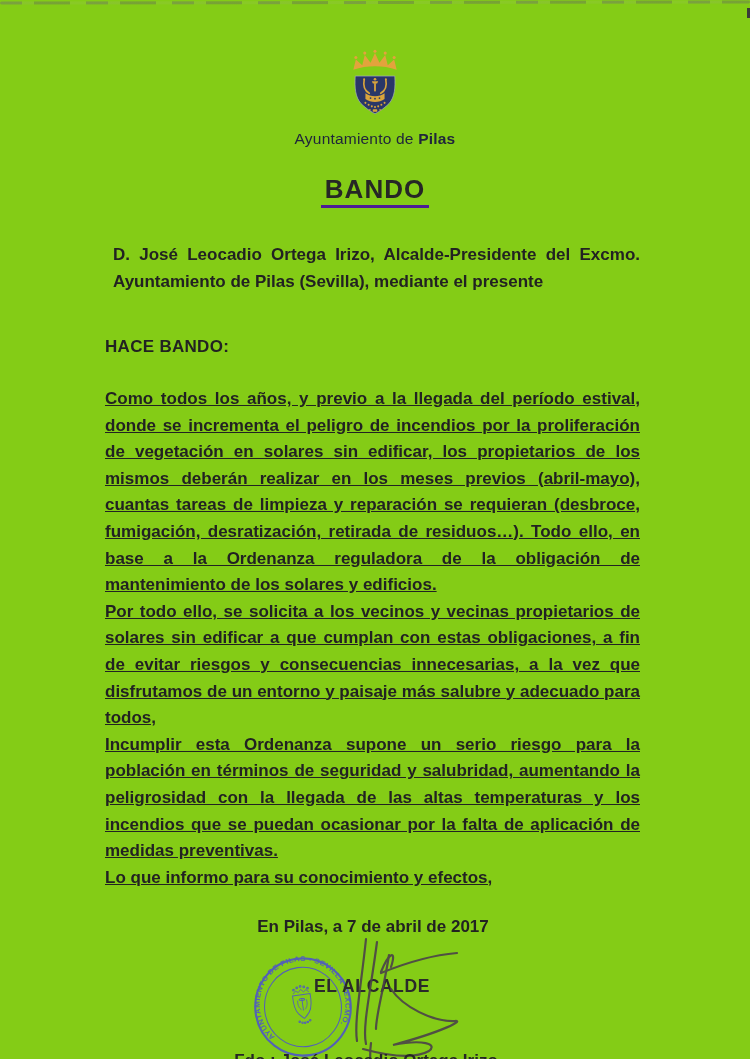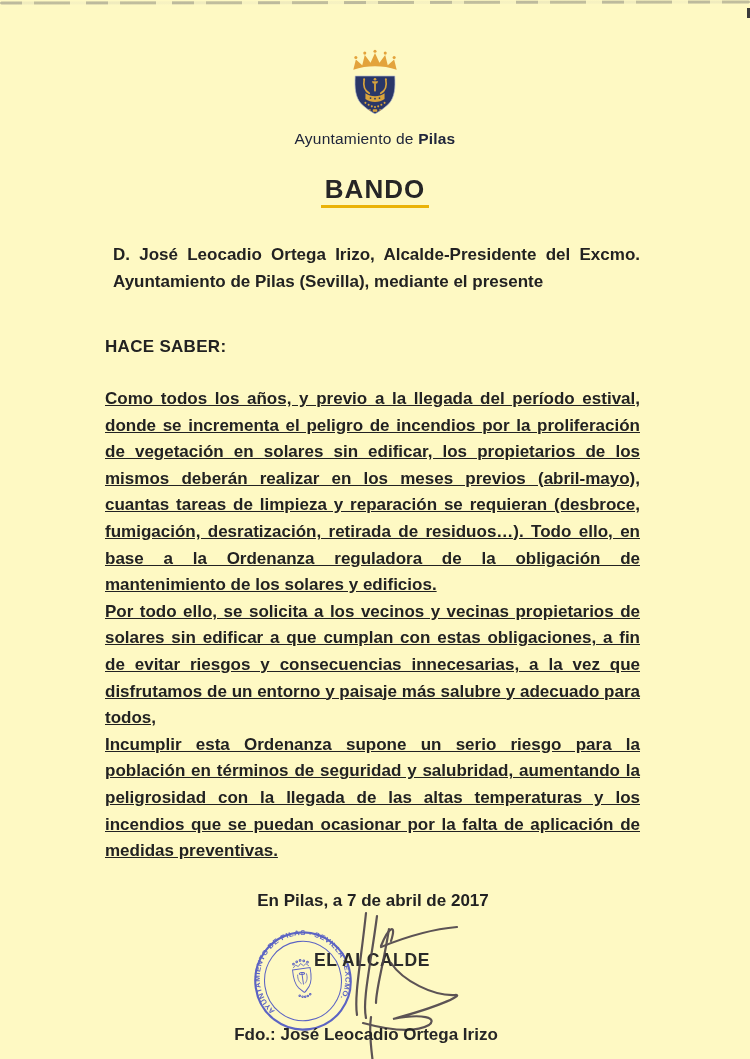--- a/index.html
+++ b/index.html
@@ -1,40 +1,40 @@
 <!DOCTYPE html>
 <html><head>
 <meta charset="utf-8">
 <style>
   html, body { margin: 0; padding: 0; background: #ffffff; }
   .page {
     position: relative;
     width: 750px;
     height: 1059px;
     margin: 0 auto;
-    background: #fef9c3;
+    background: #84cc16;
     overflow: hidden;
     font-family: "Liberation Sans", sans-serif;
     color: #222222;
   }
   .scan-artifact-top {
     position: absolute; top: 1px; left: 0; width: 750px; height: 3px;
     background: repeating-linear-gradient(90deg,
       rgba(110,110,110,0.45) 0 22px, rgba(160,160,160,0.15) 22px 34px,
       rgba(100,100,100,0.4) 34px 70px, rgba(180,180,180,0.1) 70px 86px);
     transform: rotate(-0.08deg);
     border-radius: 2px;
   }
   .scan-tick { position: absolute; top: 8px; right: 0; width: 3px; height: 10px; background: #3a3a3a; }
   .header { padding-top: 48px; text-align: center; }
   .crest { display: block; margin: 0 auto; }
   .org-line { margin-top: 8px; font-size: 15.5px; color: #20263b; letter-spacing: 0.2px; }
   .org-bold { font-weight: bold; }
   .title { margin: 26px 0 0 0; text-align: center; font-size: 26px; font-weight: bold; letter-spacing: 1px; color: #262626; }
-  .title-underline { border-bottom: 3px solid #eab308; padding: 0 4px 1px 4px; }
+  .title-underline { border-bottom: 3px solid #4c1d95; padding: 0 4px 1px 4px; }
   .textcol { width: 535px; margin-left: 105px; }
   .intro { margin: 36px 0 0 8px; font-size: 17px; line-height: 27px; font-weight: bold; text-align: justify; }
   .hace { margin: 42px 0 0 0; font-size: 17px; font-weight: bold; letter-spacing: 0.3px; }
   .bodytext { margin-top: 29px; text-decoration: underline; }
   .bodytext p { margin: 0; font-size: 17px; line-height: 26.6px; font-weight: bold; text-align: justify; }
   .dateline { margin: 26px 0 0 0; text-align: center; font-size: 17px; font-weight: bold; transform: translateX(-2px); }
   .sign-block { position: relative; height: 214px; margin-top: 6px; }
   .seal { position: absolute; left: 250px; top: 10px; transform: rotate(-8deg); opacity: 0.92; }
   .alcalde { position: absolute; top: 33px; left: 0; width: 750px; text-align: center;
              font-size: 17.5px; font-weight: bold; letter-spacing: 0.6px; transform: translateX(-3px); color: #2a2a2a; }
@@ -86,25 +86,26 @@
           <circle cx="58" cy="97" r="1.3"></circle>
       </g>
     </svg>
     <div class="org-line"><span>Ayuntamiento de </span><span class="org-bold">Pilas</span></div>
   </header>
 
   <h1 class="title"><span class="title-underline">BANDO</span></h1>
 
   <div class="textcol">
     <p class="intro">D. José Leocadio Ortega Irizo, Alcalde-Presidente del Excmo. Ayuntamiento de Pilas (Sevilla), mediante el presente</p>
-    <p class="hace">HACE SABER:</p>
+    <p class="hace">HACE BANDO:</p>
     <div class="bodytext">
       <p>Como todos los años, y previo a la llegada del período estival, donde se incrementa el peligro de incendios por la proliferación de vegetación en solares sin edificar, los propietarios de los mismos deberán realizar en los meses previos (abril-mayo), cuantas tareas de limpieza y reparación se requieran (desbroce, fumigación, desratización, retirada de residuos…). Todo ello, en base a la Ordenanza reguladora de la obligación de mantenimiento de los solares y edificios.</p>
       <p>Por todo ello, se solicita a los vecinos y vecinas propietarios de solares sin edificar a que cumplan con estas obligaciones, a fin de evitar riesgos y consecuencias innecesarias, a la vez que disfrutamos de un entorno y paisaje más salubre y adecuado para todos,</p>
       <p>Incumplir esta Ordenanza supone un serio riesgo para la población en términos de seguridad y salubridad, aumentando la peligrosidad con la llegada de las altas temperaturas y los incendios que se puedan ocasionar por la falta de aplicación de medidas preventivas.</p>
+      <p>Lo que informo para su conocimiento y efectos,</p>
     </div>
   </div>
 
   <p class="dateline">En Pilas, a 7 de abril de 2017</p>
 
   <div class="sign-block">
 
     <svg class="seal" width="106" height="108" viewBox="0 0 120 120" aria-hidden="true">
       <defs>
         <path id="sealTextPath" d="M 24,89 A 48.5,48.5 0 1 1 96,89" fill="none"></path>

